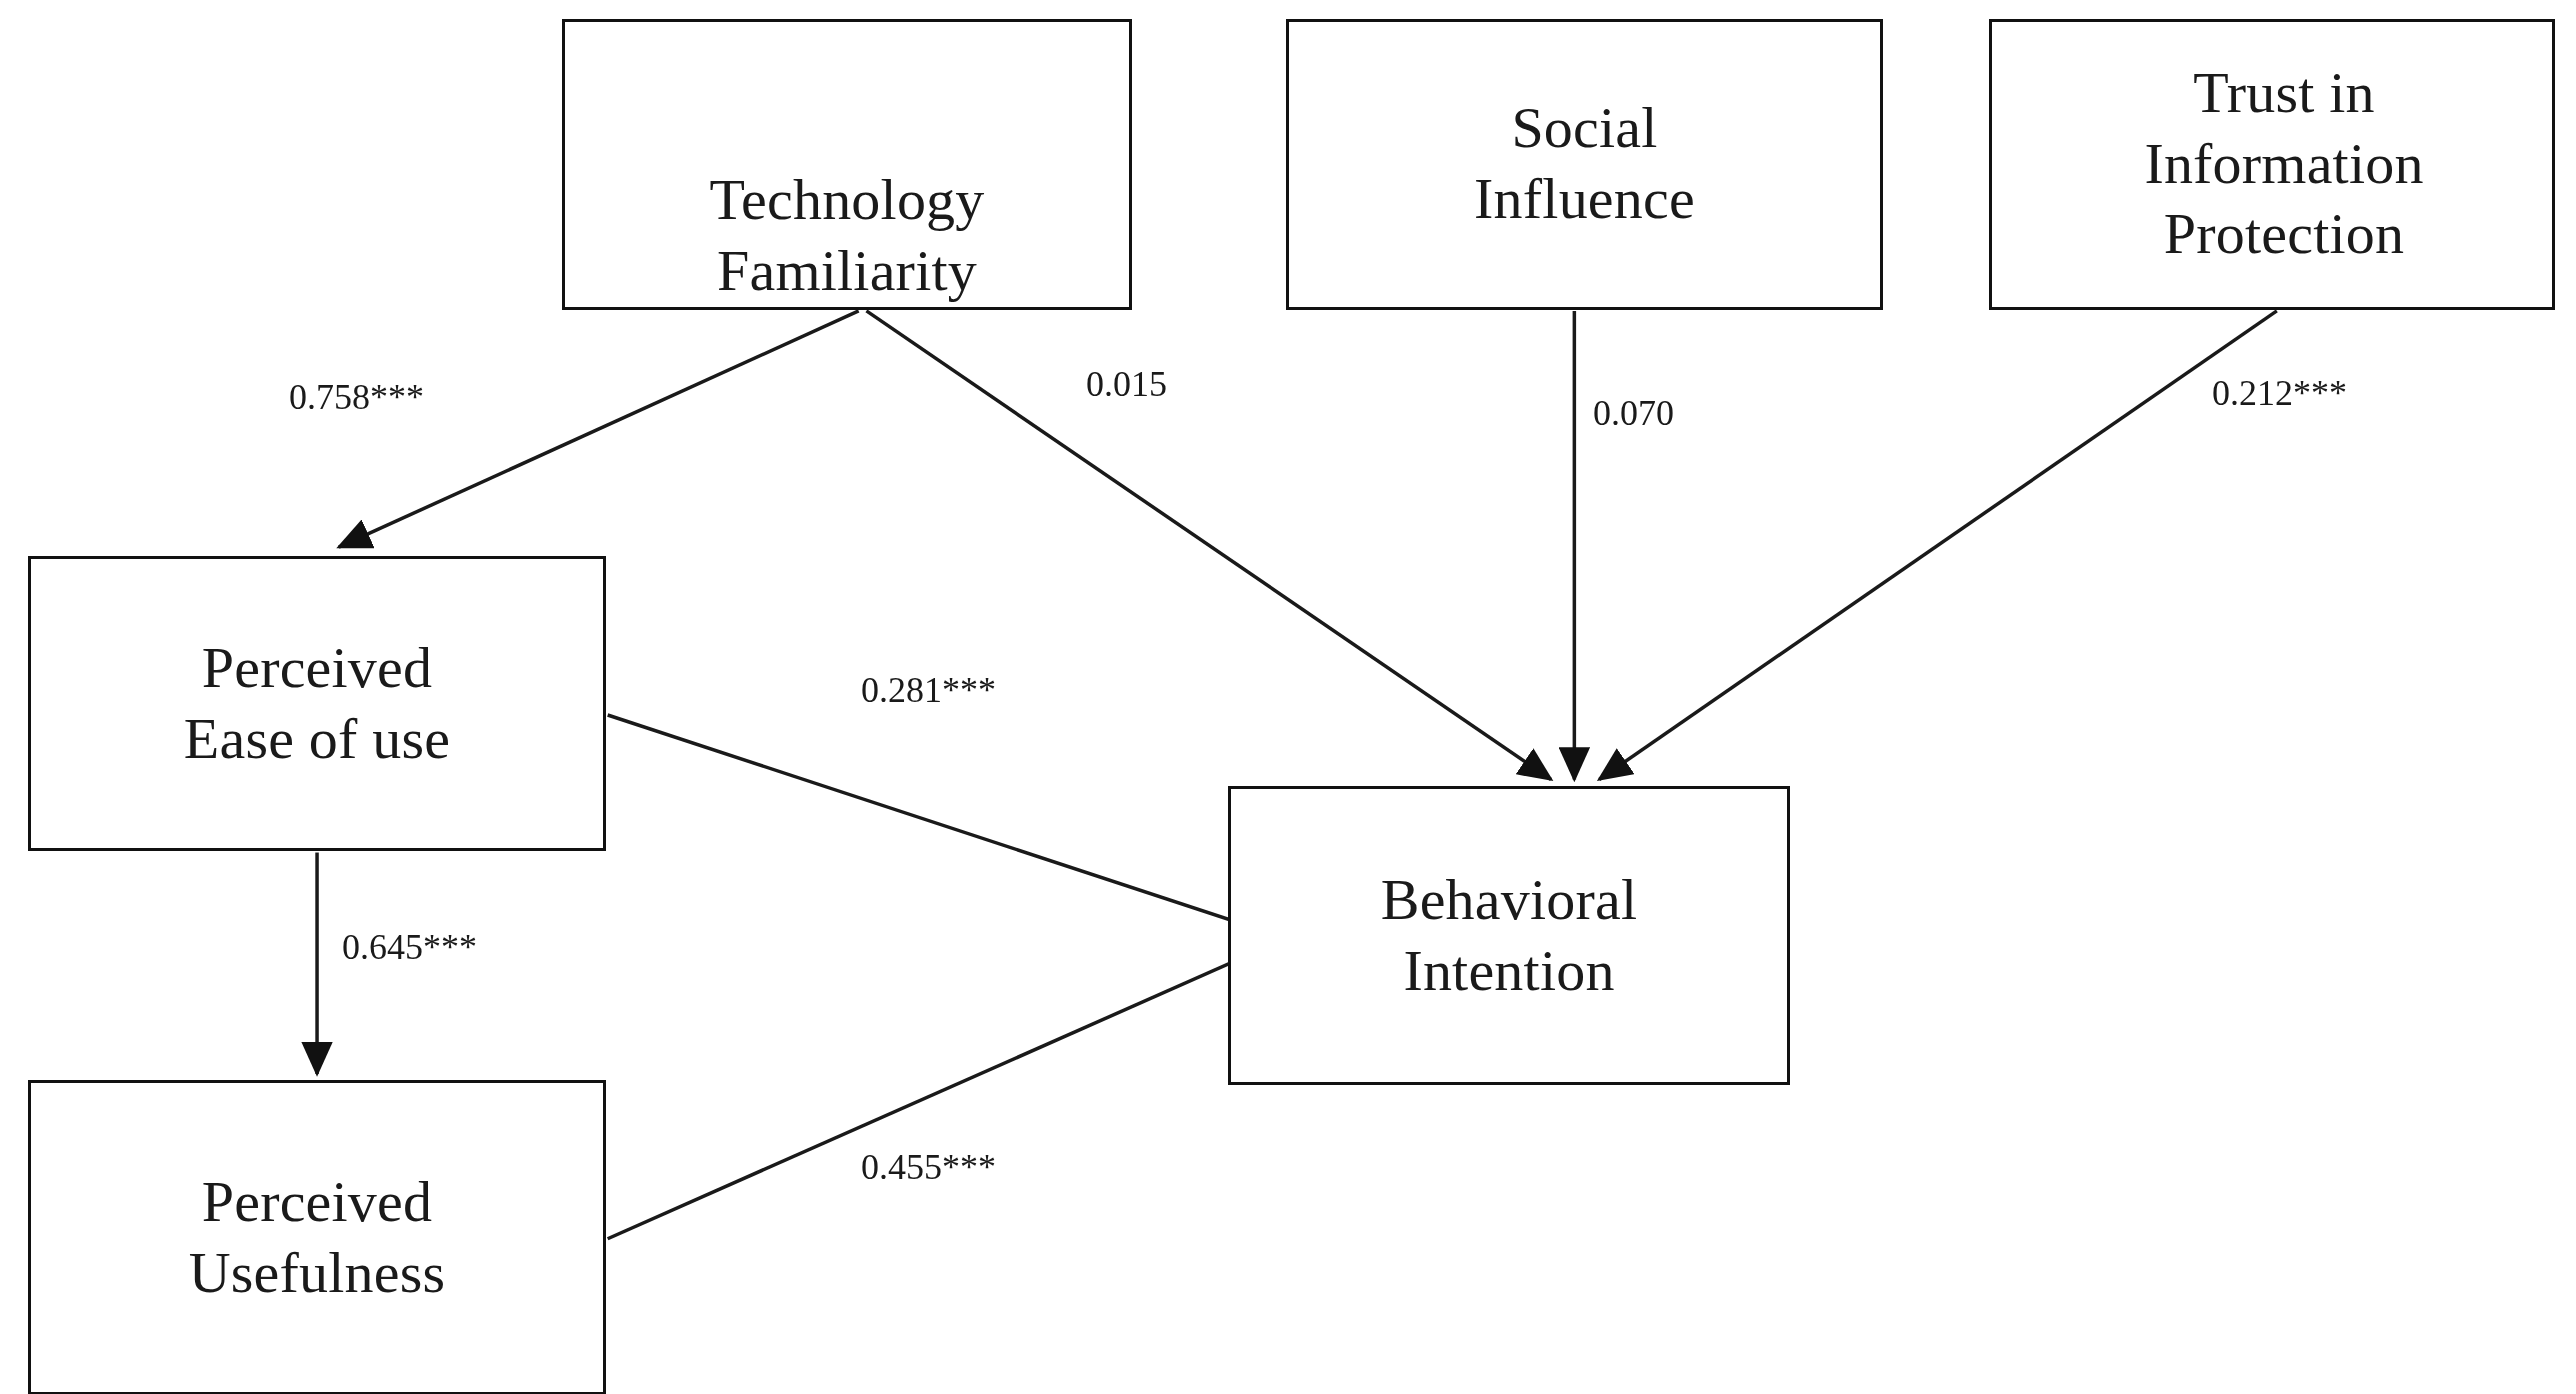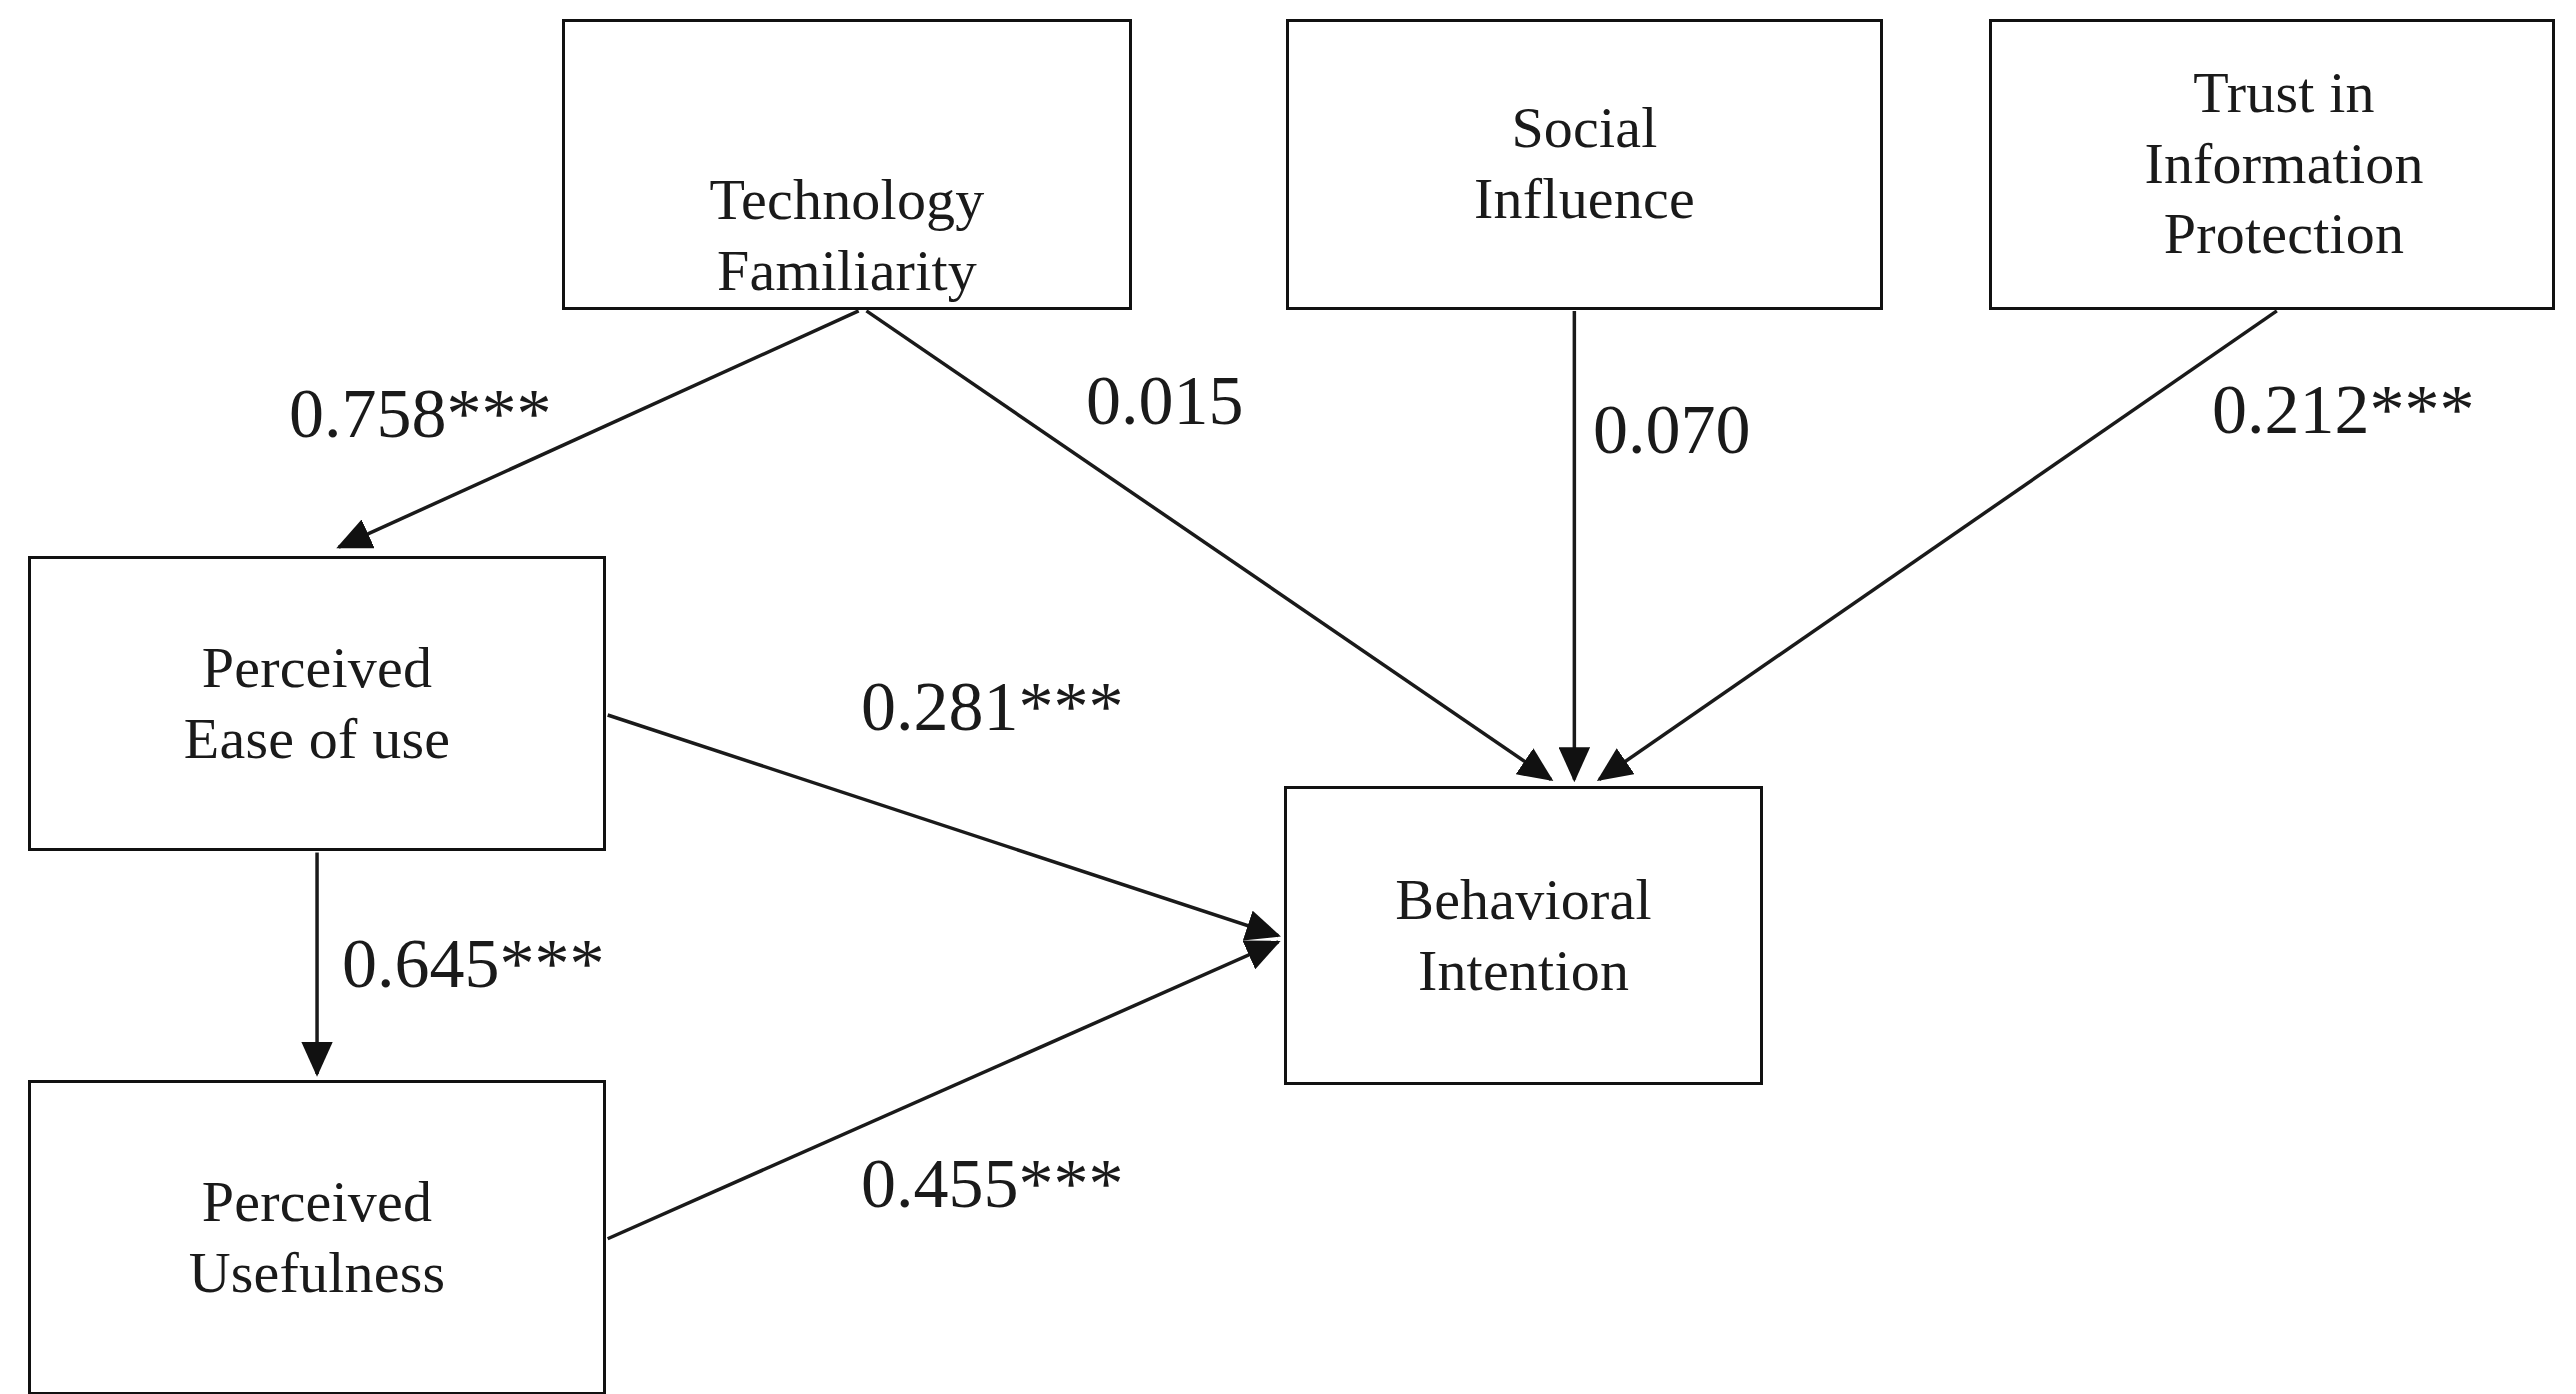--- a/index.html
+++ b/index.html
@@ -37,21 +37,21 @@
     font-family: "Liberation Serif", "DejaVu Serif", serif;
     font-size: 58px;
     line-height: 1.22;
     color: #1a1a1a;
     white-space: pre-line;
     letter-spacing: 0.2px;
   }
   .path-label {
     position: absolute;
     font-family: "Liberation Serif", "DejaVu Serif", serif;
-    font-size: 70px;
+    font-size: 36px;
     line-height: 1;
     color: #1a1a1a;
     background: transparent;
     white-space: nowrap;
     z-index: 5;
   }
 </style>
 </head>
 <body>
 
@@ -93,21 +93,21 @@
     <div class="node-label">Trust in
 Information
 Protection</div>
   </div>
 
   <div class="node-box" style="left:28px; top:556px; width:578px; height:295px;">
     <div class="node-label">Perceived
 Ease of use</div>
   </div>
 
-  <div class="node-box" style="left:1284px; top:786px; width:479px; height:299px;">
+  <div class="node-box" style="left:1228px; top:786px; width:562px; height:299px;">
     <div class="node-label">Behavioral
 Intention</div>
   </div>
 
   <div class="node-box" style="left:28px; top:1080px; width:578px; height:315px;">
     <div class="node-label">Perceived
 Usefulness</div>
   </div>
 
   <div class="path-label" style="left:289px; top:379px;">0.758***</div>

